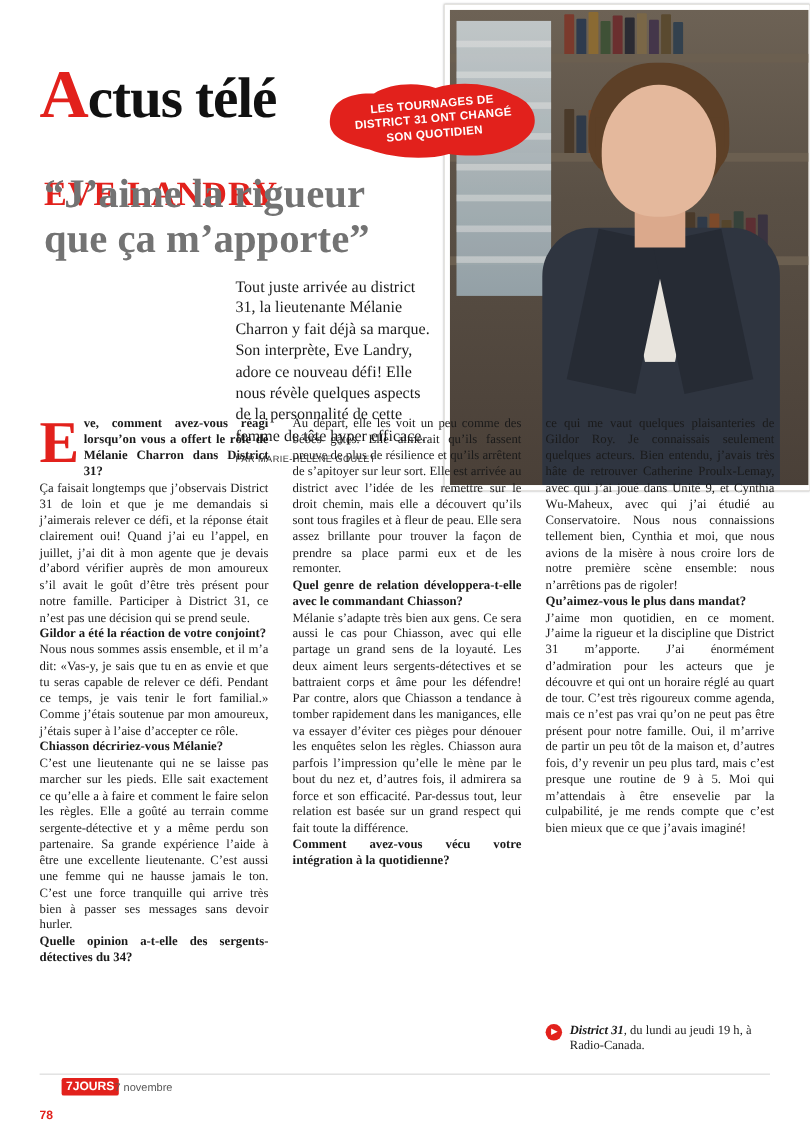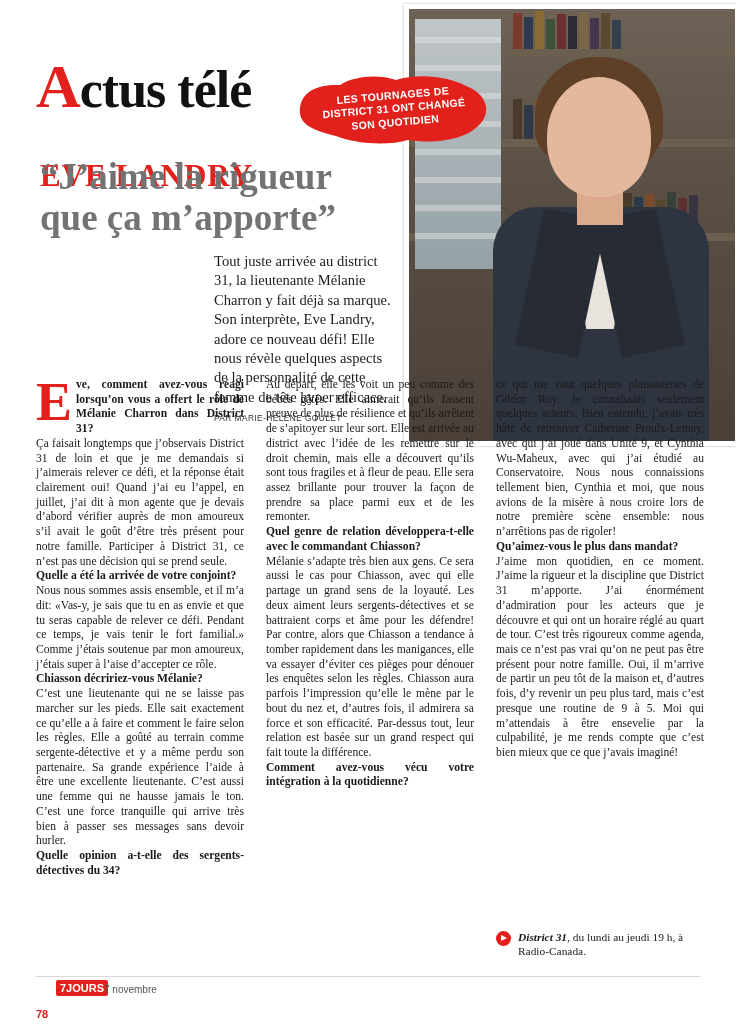--- a/index.html
+++ b/index.html
@@ -246,21 +246,21 @@
   </div>
 
   <div class="standfirst">
     <span>Tout juste arrivée au district 31, la lieutenante Mélanie Charron y fait déjà sa marque. Son interprète, Eve Landry, adore ce nouveau défi! Elle nous révèle quelques aspects de la personnalité de cette femme de tête hyper efficace.</span>
     <span class="byline">PAR MARIE-HÉLÈNE GOULET</span>
   </div>
 
   <div class="colbox" id="c1">
     <p class="q"><span class="dropcap">E</span><span>ve, comment avez-vous réagi lorsqu’on vous a offert le rôle de Mélanie Charron dans District 31?</span></p>
     <p>Ça faisait longtemps que j’observais District 31 de loin et que je me demandais si j’aimerais relever ce défi, et la réponse était clairement oui! Quand j’ai eu l’appel, en juillet, j’ai dit à mon agente que je devais d’abord vérifier auprès de mon amoureux s’il avait le goût d’être très présent pour notre famille. Participer à District 31, ce n’est pas une décision qui se prend seule.</p>
-    <p class="q">Quelle a été la arrivée de votre conjoint?</p>
+    <p class="q">Gildor a été la réaction de votre conjoint?</p>
     <p>Nous nous sommes assis ensemble, et il m’a dit: «Vas-y, je sais que tu en as envie et que tu seras capable de relever ce défi. Pendant ce temps, je vais tenir le fort familial.» Comme j’étais soutenue par mon amoureux, j’étais super à l’aise d’accepter ce rôle.</p>
     <p class="q">Chiasson décririez-vous Mélanie?</p>
     <p>C’est une lieutenante qui ne se laisse pas marcher sur les pieds. Elle sait exactement ce qu’elle a à faire et comment le faire selon les règles. Elle a goûté au terrain comme sergente-détective et y a même perdu son partenaire. Sa grande expérience l’aide à être une excellente lieutenante. C’est aussi une femme qui ne hausse jamais le ton. C’est une force tranquille qui arrive très bien à passer ses messages sans devoir hurler.</p>
     <p class="q">Quelle opinion a-t-elle des sergents-détectives du 34?</p>
   </div>
 
   <div class="colbox" id="c2">
     <p>Au départ, elle les voit un peu comme des bébés gâtés. Elle aimerait qu’ils fassent preuve de plus de résilience et qu’ils arrêtent de s’apitoyer sur leur sort. Elle est arrivée au district avec l’idée de les remettre sur le droit chemin, mais elle a découvert qu’ils sont tous fragiles et à fleur de peau. Elle sera assez brillante pour trouver la façon de prendre sa place parmi eux et de les remonter.</p>
     <p class="q">Quel genre de relation développera-t-elle avec le commandant Chiasson?</p>
     <p>Mélanie s’adapte très bien aux gens. Ce sera aussi le cas pour Chiasson, avec qui elle partage un grand sens de la loyauté. Les deux aiment leurs sergents-détectives et se battraient corps et âme pour les défendre! Par contre, alors que Chiasson a tendance à tomber rapidement dans les manigances, elle va essayer d’éviter ces pièges pour dénouer les enquêtes selon les règles. Chiasson aura parfois l’impression qu’elle le mène par le bout du nez et, d’autres fois, il admirera sa force et son efficacité. Par-dessus tout, leur relation est basée sur un grand respect qui fait toute la différence.</p>

